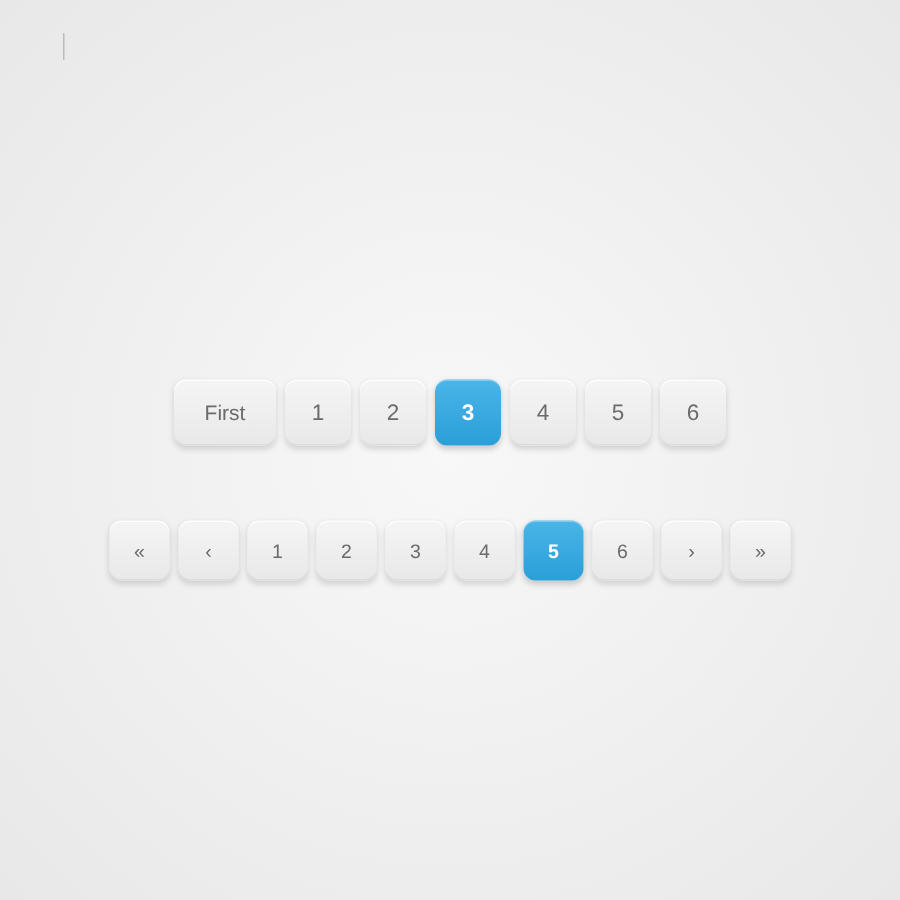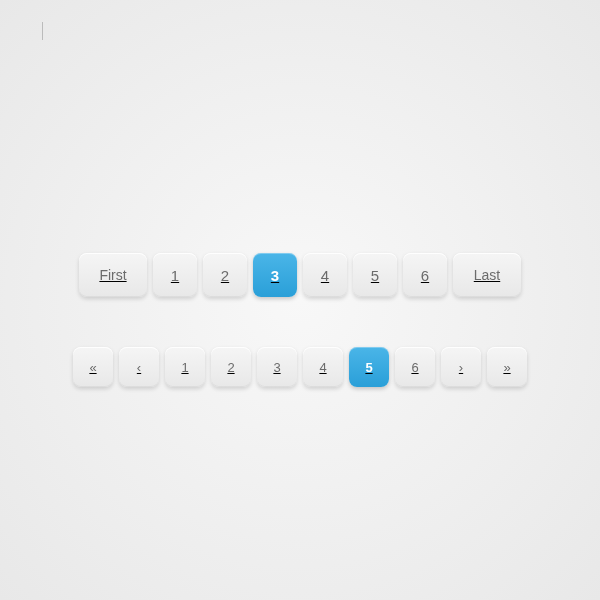--- a/index.html
+++ b/index.html
@@ -49,21 +49,20 @@
       flex-direction: column;
       align-items: center;
       justify-content: center;
       gap: 50px;
     }
 
     .pagination-row {
       display: flex;
       align-items: flex-start;
       gap: 6px;
-      text-decoration: underline;
     }
 
     .btn {
       display: flex;
       align-items: center;
       justify-content: center;
       border-radius: 8px;
       cursor: pointer;
       user-select: none;
       font-family: 'Helvetica Neue', Arial, sans-serif;
@@ -117,21 +116,20 @@
 <div class="content">
 
   <div class="pagination-row" id="row1">
       <button class="btn btn-wide">First</button>
       <button class="btn btn-sq">1</button>
       <button class="btn btn-sq">2</button>
       <button class="btn btn-sq btn-active">3</button>
       <button class="btn btn-sq">4</button>
       <button class="btn btn-sq">5</button>
       <button class="btn btn-sq">6</button>
-      <button class="btn btn-wide">Last</button>
     </div>
 
   <div class="pagination-row" id="row2">
       <button class="btn btn-sq-sm">«</button>
       <button class="btn btn-sq-sm">‹</button>
       <button class="btn btn-sq-sm">1</button>
       <button class="btn btn-sq-sm">2</button>
       <button class="btn btn-sq-sm">3</button>
       <button class="btn btn-sq-sm">4</button>
       <button class="btn btn-sq-sm btn-active">5</button>

